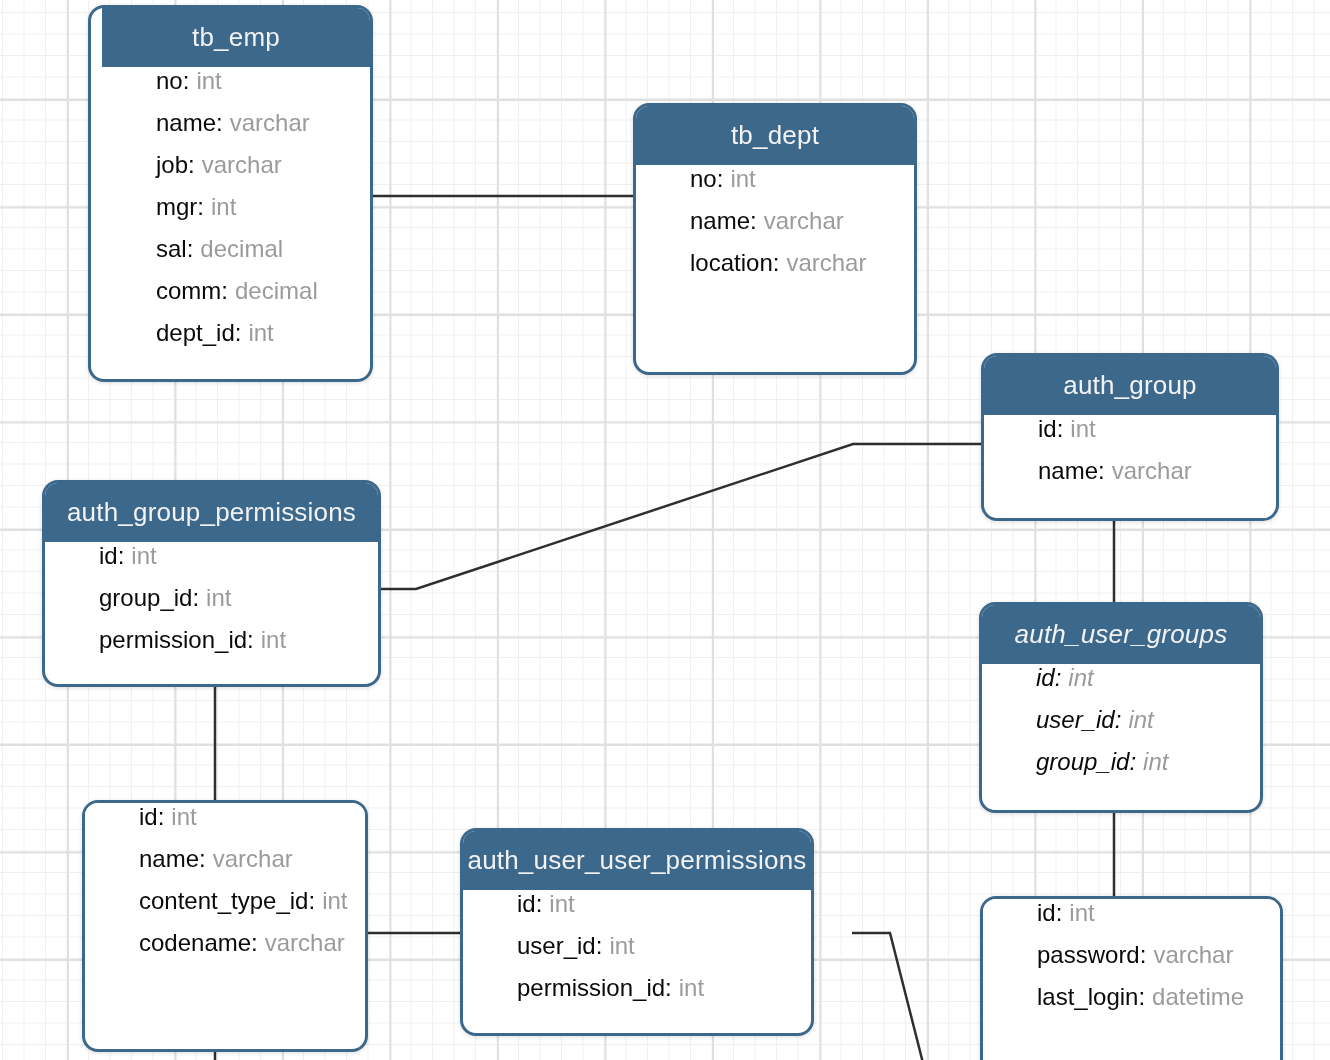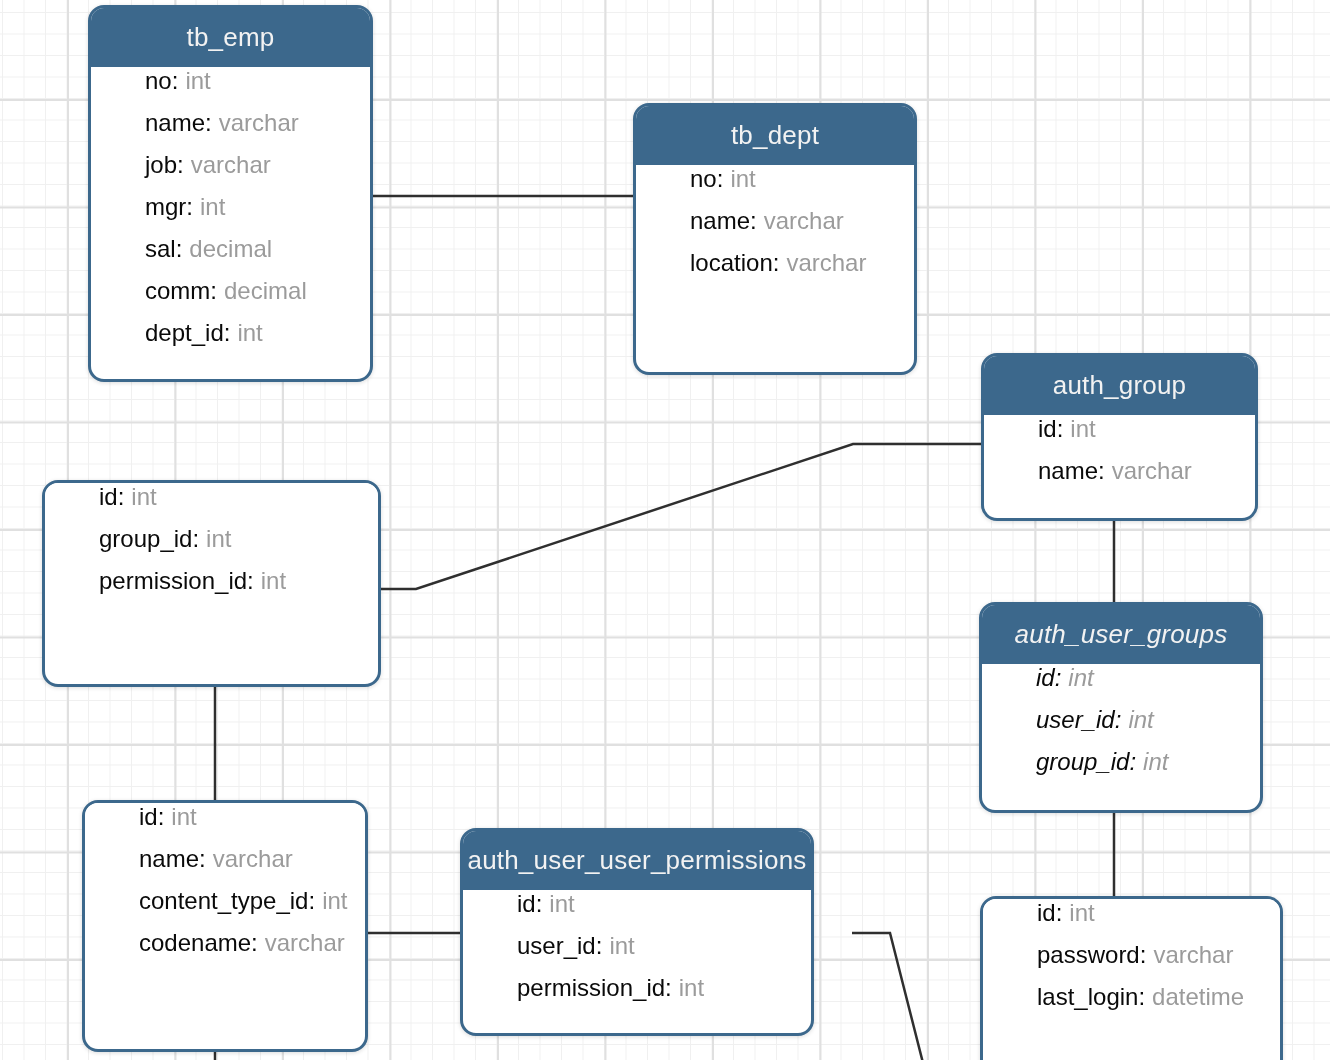--- a/index.html
+++ b/index.html
@@ -87,21 +87,21 @@
       <polyline points="373,196 633,196" class="rel"></polyline>
       <polyline points="381,589 416,589 853,444 983,444" class="rel"></polyline>
       <polyline points="1114,521 1114,602" class="rel"></polyline>
       <polyline points="1114,813 1114,896" class="rel"></polyline>
       <polyline points="215,687 215,800" class="rel"></polyline>
       <polyline points="368,933 460,933" class="rel"></polyline>
       <polyline points="852,933 890,933 923,1063" class="rel"></polyline>
       <polyline points="215,1052 215,1062" class="rel"></polyline>
     </svg>
   <div id="entity-layer">
-      <div class="entity" style="left: 88px; top: 5px; width: 285px; height: 377px;">
+      <div class="entity" style="left: 88px; top: 5px; width: 285px; height: 377px; padding-left: 11px;">
         <div class="entity-header">tb_emp</div>
         <div class="entity-body">
           <div class="field">
             <span class="fname">no</span>
             <span class="fsep">:</span>
             <span class="ftype">int</span>
           </div>
           <div class="field">
             <span class="fname">name</span>
             <span class="fsep">:</span>
@@ -147,36 +147,37 @@
             <span class="fsep">:</span>
             <span class="ftype">varchar</span>
           </div>
           <div class="field">
             <span class="fname">location</span>
             <span class="fsep">:</span>
             <span class="ftype">varchar</span>
           </div>
         </div>
       </div>
-      <div class="entity" style="left: 981px; top: 353px; width: 277px; height: 168px;">
+      <div class="entity" style="left: 981px; top: 353px; width: 298px; height: 168px;">
         <div class="entity-header">auth_group</div>
         <div class="entity-body">
           <div class="field">
             <span class="fname">id</span>
             <span class="fsep">:</span>
             <span class="ftype">int</span>
           </div>
           <div class="field">
             <span class="fname">name</span>
             <span class="fsep">:</span>
             <span class="ftype">varchar</span>
           </div>
         </div>
       </div>
       <div class="entity" style="left: 42px; top: 480px; width: 339px; height: 207px;">
+        <div class="entity-header">auth_group_permissions</div>
         <div class="entity-body">
           <div class="field">
             <span class="fname">id</span>
             <span class="fsep">:</span>
             <span class="ftype">int</span>
           </div>
           <div class="field">
             <span class="fname">group_id</span>
             <span class="fsep">:</span>
             <span class="ftype">int</span>

